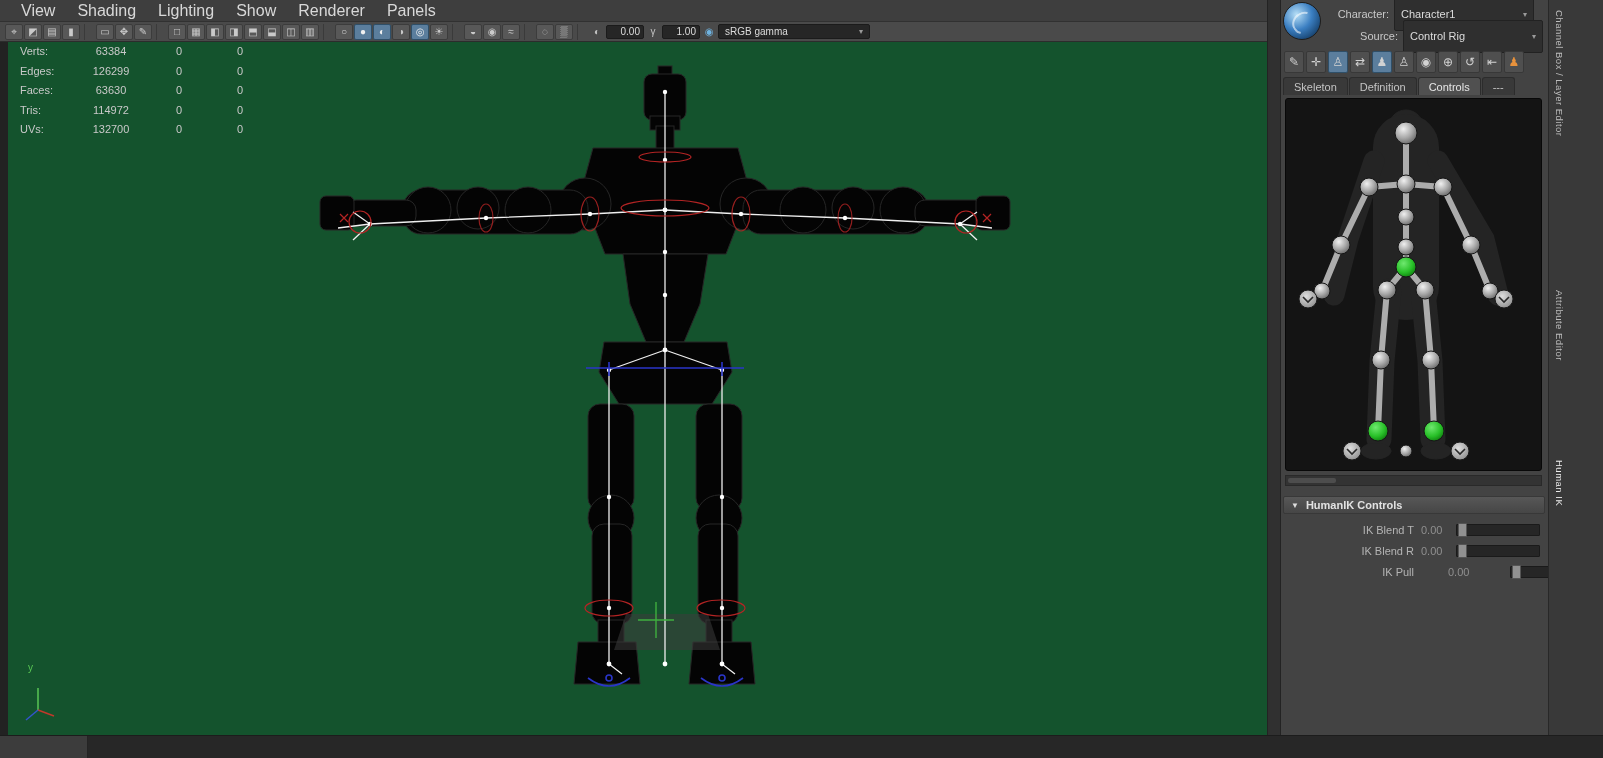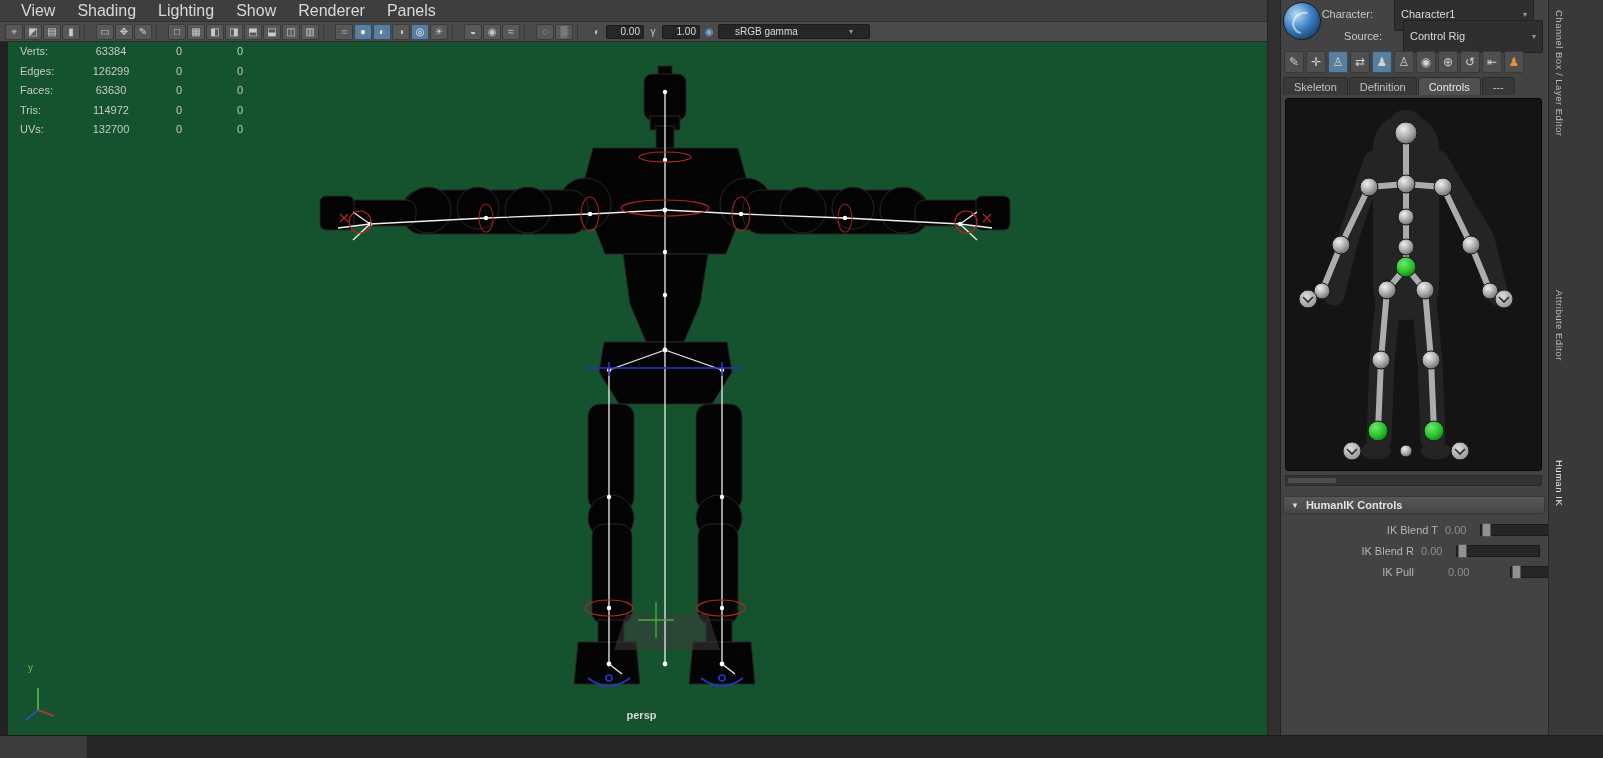--- a/index.html
+++ b/index.html
@@ -16,21 +16,21 @@
            border-bottom:1px solid #2c2c2c;display:flex;align-items:center;padding:0 5px;gap:1px;box-sizing:border-box;}
   .tb-icon{width:18px;height:16px;display:flex;align-items:center;justify-content:center;font-size:10px;
            color:#cacaca;background:#585858;border:1px solid #3c3c3c;border-radius:2px;box-sizing:border-box;flex:none;}
   .tb-icon.active{background:#5b7e9d;border-color:#2f4f68;color:#f0f0f0;}
   .tb-sep{width:7px;height:16px;flex:none;border-left:1px solid #3a3a3a;margin:0 3px;}
   .tb-field{width:38px;height:14px;background:#262626;border:1px solid #1b1b1b;color:#dcdcdc;font-size:10px;
             display:flex;align-items:center;justify-content:flex-end;padding:0 3px;border-radius:2px;box-sizing:border-box;flex:none;}
   .tb-mini{width:16px;height:16px;display:flex;align-items:center;justify-content:center;color:#c0c0c0;font-size:10px;flex:none;}
   .tb-mini.blue{color:#6fb3e0;}
   .tb-dropdown{width:152px;height:15px;background:#262626;border:1px solid #1b1b1b;color:#dcdcdc;font-size:10px;
-            display:flex;align-items:center;justify-content:space-between;padding:0 16px;border-radius:2px;box-sizing:border-box;flex:none;}
+            display:flex;align-items:center;justify-content:space-between;padding:0 6px;border-radius:2px;box-sizing:border-box;flex:none;}
   .dd-arrow{font-size:8px;color:#9a9a9a;}
 
   
   .viewport{position:absolute;left:8px;top:42px;width:1267px;height:693px;background:#14532d;overflow:hidden;}
   .hud{position:absolute;left:12px;top:4px;display:grid;grid-template-columns:52px 78px 58px 64px;
        row-gap:8.5px;font-size:11px;color:#c9c9c9;line-height:11px;}
   .hud .lab{text-align:left;}
   .hud .val{text-align:center;}
   .persp-label{position:absolute;left:0;right:0;bottom:14px;text-align:center;font-size:11px;font-weight:bold;color:#d6d6d6;}
   .axis-y-label{position:absolute;left:20px;top:620px;color:#58c554;font-size:10px;}
@@ -40,21 +40,21 @@
   .gutter{position:absolute;left:1267px;top:0;width:14px;height:735px;background:#303030;
           border-left:1px solid #232323;border-right:1px solid #232323;box-sizing:border-box;}
 
   
   .right-panel{position:absolute;left:1281px;top:0;width:267px;height:735px;background:#434343;}
   .hik-logo{position:absolute;left:2px;top:2px;width:36px;height:36px;border-radius:50%;border:1px solid #1d1d1d;
             background:radial-gradient(circle at 35% 32%,#b8e0f7,#3b7fc2 45%,#123a63 85%);}
   .hik-logo::after{content:"";position:absolute;left:8px;top:9px;width:20px;height:18px;border-radius:50%;
             border:2px solid rgba(255,255,255,.55);border-right-color:transparent;border-bottom-color:transparent;transform:rotate(-30deg);}
   .field-row{position:absolute;left:0;width:262px;height:18px;display:flex;align-items:center;}
-  .fr-label{width:113px;text-align:right;font-size:11px;color:#c8c8c8;padding-right:21px;box-sizing:border-box;flex:none;}
+  .fr-label{width:113px;text-align:right;font-size:11px;color:#c8c8c8;padding-right:5px;box-sizing:border-box;flex:none;}
   .dropdown{width:140px;height:33px;background:#2f2f2f;border:1px solid #222;border-radius:2px;color:#dcdcdc;
             font-size:11px;display:flex;align-items:center;justify-content:space-between;padding:0 6px;box-sizing:border-box;flex:none;}
   .hik-toolbar{position:absolute;left:3px;top:51px;display:flex;gap:2px;}
   .hik-icon{width:20px;height:22px;background:#4f4f4f;border:1px solid #383838;border-radius:2px;color:#d2d2d2;
             font-size:12px;display:flex;align-items:center;justify-content:center;box-sizing:border-box;}
   .hik-icon.active{background:#5b7e9d;border-color:#2f4f68;}
   .hik-icon.orange{color:#e8923c;}
   .tab-row{position:absolute;left:2px;top:77px;display:flex;gap:1px;}
   .tab{padding:3px 10px 2px;font-size:11px;background:#393939;color:#c4c4c4;border:1px solid #2c2c2c;
        border-bottom:none;border-radius:3px 3px 0 0;}
@@ -266,21 +266,20 @@
     <span class="val">114972</span>
     <span class="val">0</span>
     <span class="val">0</span>
     <span class="lab">UVs:</span>
     <span class="val">132700</span>
     <span class="val">0</span>
     <span class="val">0</span>
   </div>
 
   <span class="axis-y-label">y</span>
-  <div class="persp-label">persp</div>
 </div>
 
 <div class="gutter"></div>
 
 <div class="right-panel">
 
   <div class="hik-logo"></div>
 
   <div class="field-row" style="top:5px;">
     <span class="fr-label">Character:</span>
@@ -395,21 +394,21 @@
 
   <div class="picker-scroll">
     <div class="handle"></div>
   </div>
 
   <div class="section-header">
     <span class="collapse-arrow">▼</span>
     <span>HumanIK Controls</span>
   </div>
 
-  <div class="slider-row" style="top:522px;margin-left:24px;">
+  <div class="slider-row" style="top:522px;">
     <span class="slider-label">IK Blend T</span>
     <span class="slider-value">0.00</span>
     <span class="slider-track">
         <span class="slider-handle"></span>
       </span>
   </div>
   <div class="slider-row" style="top:543px;">
     <span class="slider-label">IK Blend R</span>
     <span class="slider-value">0.00</span>
     <span class="slider-track">

